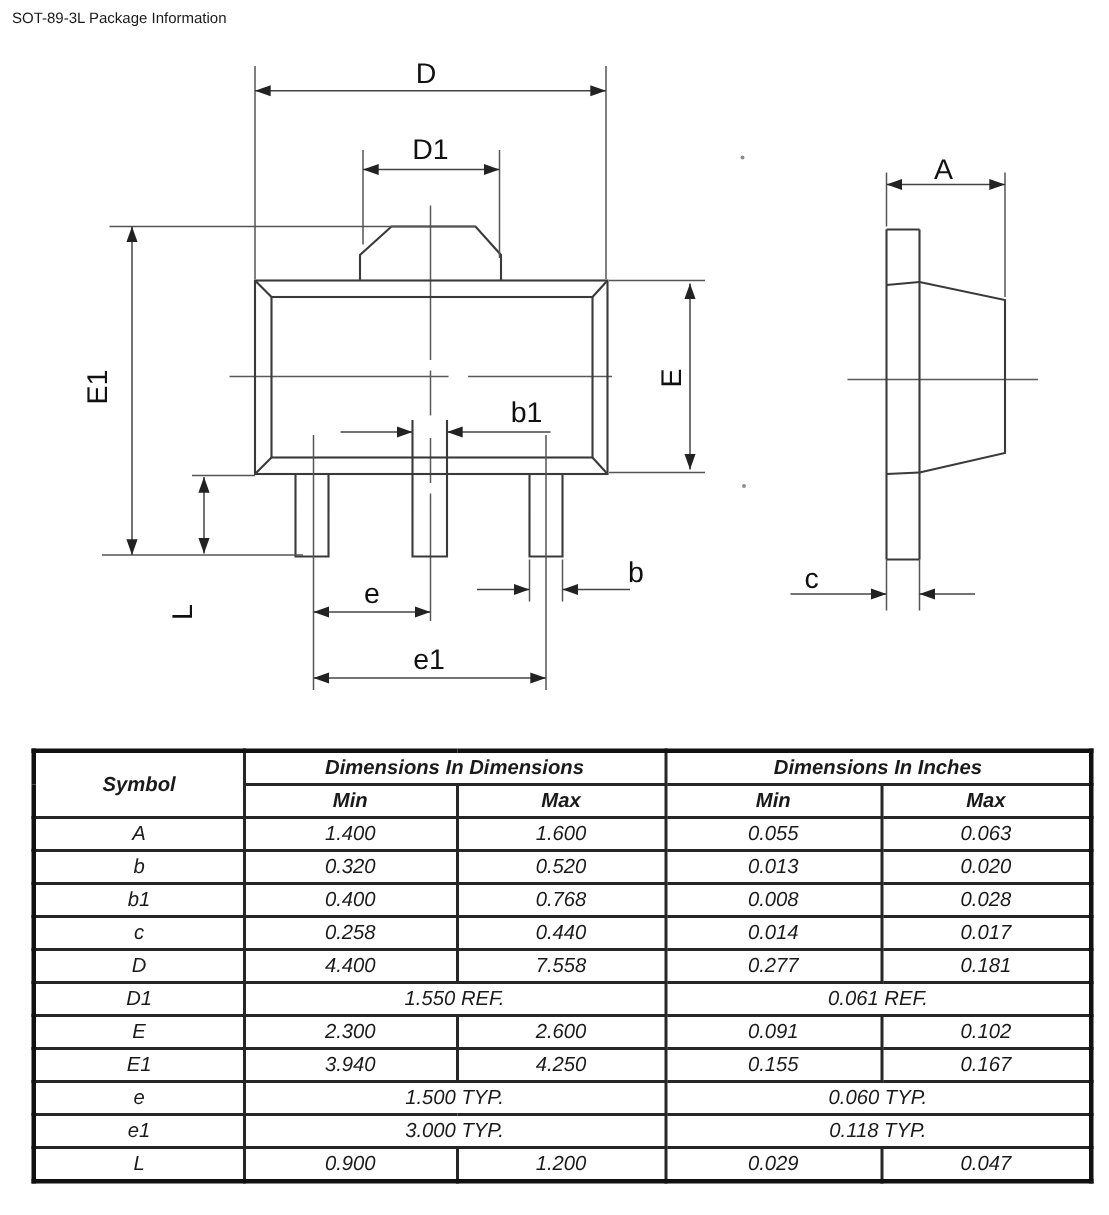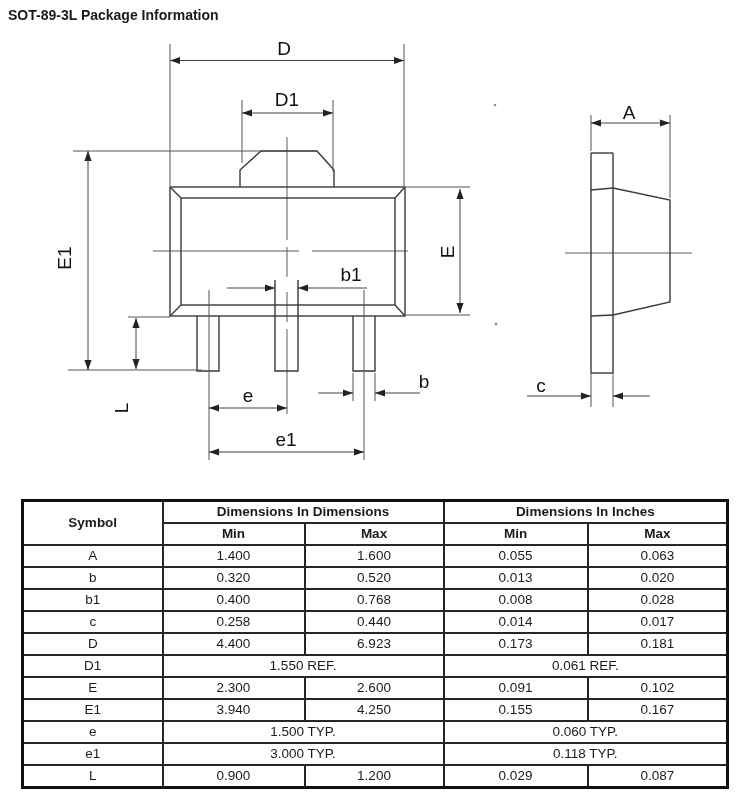--- a/index.html
+++ b/index.html
@@ -2,28 +2,29 @@
 <html><head>
 <meta charset="utf-8">
 <style>
   html,body{margin:0;padding:0;}
   body{
     width:739px;height:810px;position:relative;background:#ffffff;
     font-family:"Liberation Sans",sans-serif;color:#1a1a1a;overflow:hidden;
   }
   .page-title{
     position:absolute;left:8px;top:7px;
-    font-size:14px;font-weight:bold;letter-spacing:0;
+    font-size:10px;font-weight:normal;letter-spacing:0;
   }
   .drawing-svg{position:absolute;left:0;top:0;}
   .dim-label{font-family:"Liberation Sans",sans-serif;font-size:19px;fill:#111;}
   .spec-table{
     position:absolute;left:21px;top:499px;width:708px;
     border-collapse:collapse;table-layout:fixed;
     font-size:13.5px;
+    font-style:italic;
   }
   .spec-table th,.spec-table td{
     border:2px solid #262626;text-align:center;vertical-align:middle;
     height:20px;padding:0;line-height:1.05;overflow:hidden;white-space:nowrap;
   }
   .spec-table{border:3px solid #111;}
   .spec-table th{font-weight:bold;}
   .spec-table td{font-weight:normal;}
 </style>
 </head>
@@ -216,22 +217,22 @@
     <tr>
       <td>c</td>
       <td>0.258</td>
       <td>0.440</td>
       <td>0.014</td>
       <td>0.017</td>
     </tr>
     <tr>
       <td>D</td>
       <td>4.400</td>
-      <td>6.923</td>
-      <td>0.173</td>
+      <td>7.558</td>
+      <td>0.277</td>
       <td>0.181</td>
     </tr>
     <tr>
       <td>D1</td>
       <td colspan="2">1.550 REF.</td>
       <td colspan="2">0.061 REF.</td>
     </tr>
     <tr>
       <td>E</td>
       <td>2.300</td>
@@ -254,16 +255,16 @@
     <tr>
       <td>e1</td>
       <td colspan="2">3.000 TYP.</td>
       <td colspan="2">0.118 TYP.</td>
     </tr>
     <tr>
       <td>L</td>
       <td>0.900</td>
       <td>1.200</td>
       <td>0.029</td>
-      <td>0.087</td>
+      <td>0.047</td>
     </tr>
   </tbody>
 </table>
 
 </body></html>

